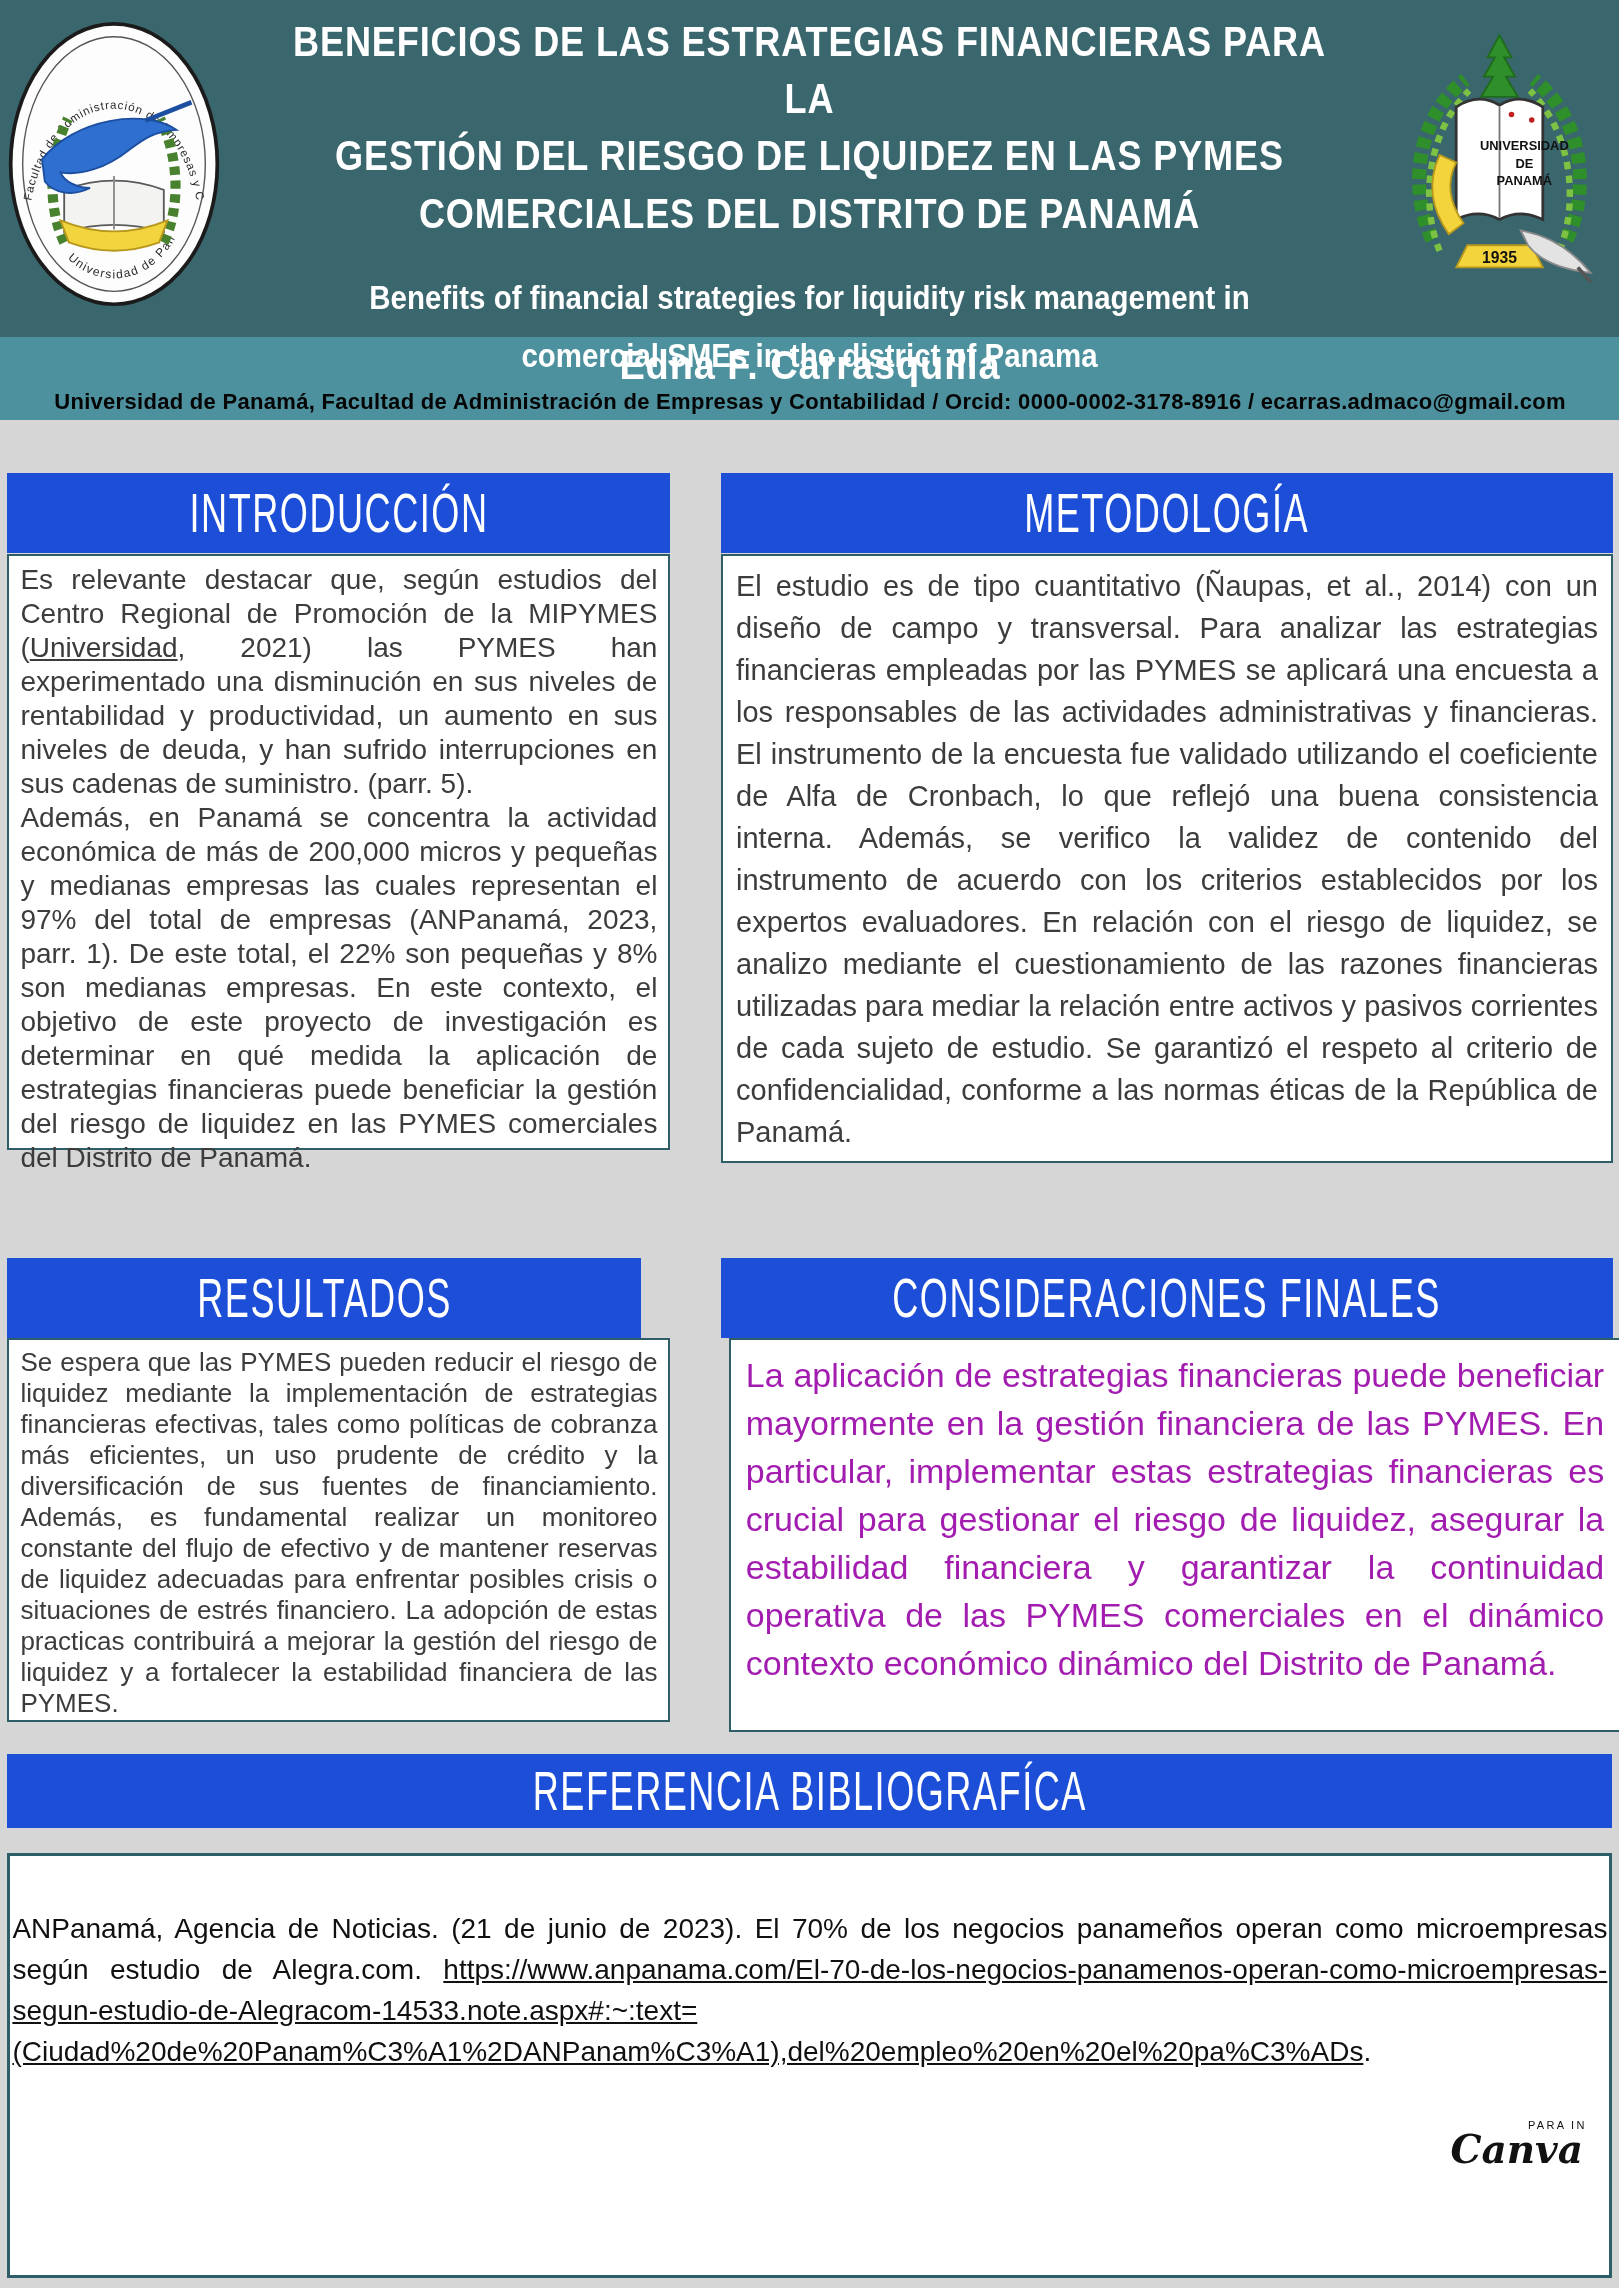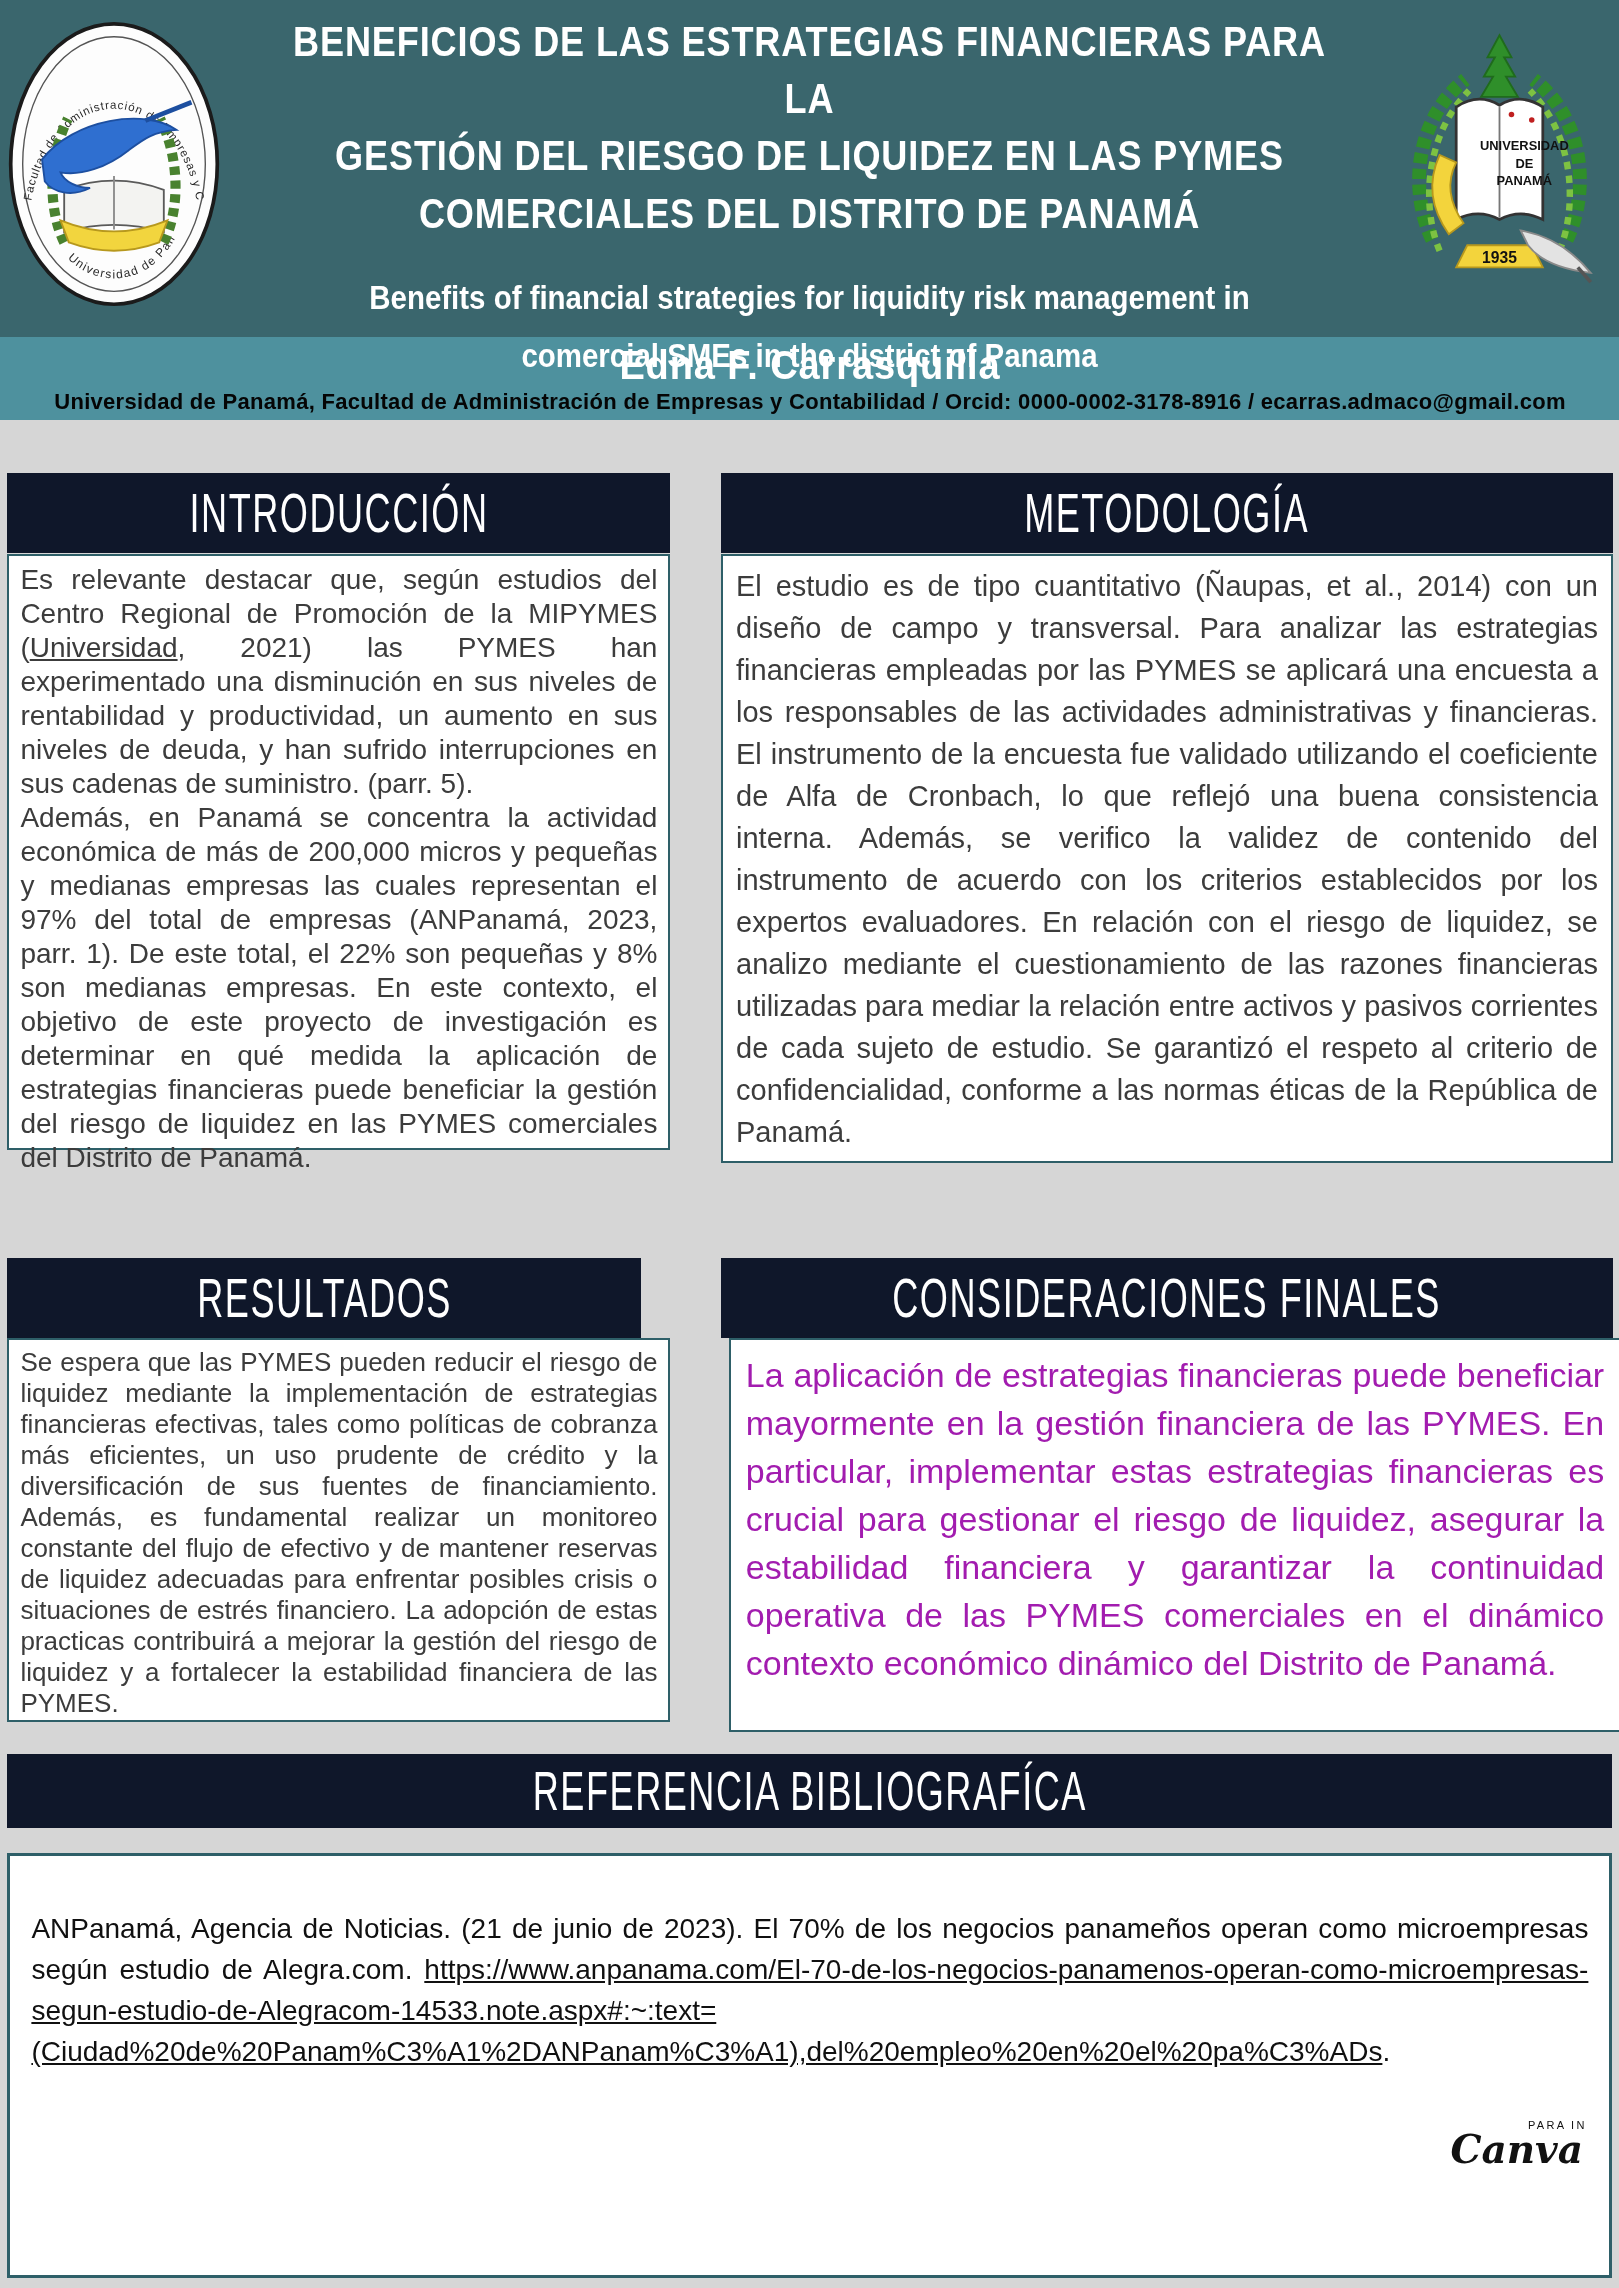--- a/index.html
+++ b/index.html
@@ -19,35 +19,35 @@
   .author-name{
     text-align:center;color:#fff;font-size:38px;font-weight:700;letter-spacing:0.9px;
     padding-top:4.6px;transform:scaleY(1.08);transform-origin:50% 0;
   }
   .affiliation{
     text-align:center;color:#050505;font-size:22px;font-weight:700;margin-top:4.6px;letter-spacing:0.3px;
   }
   .logo{position:absolute;}
   
   .sec-head{
-    position:absolute;background:#0f172a;display:flex;align-items:center;justify-content:center;
+    position:absolute;background:#1d4ed8;display:flex;align-items:center;justify-content:center;
   }
   .sec-head .t{
     color:#ffffff;font-size:43px;letter-spacing:1.8px;white-space:nowrap;font-weight:400;
     transform:scale(0.84,1.28);
   }
   .sec-body{
     position:absolute;background:#ffffff;border:2.8px solid #2e5f68;box-sizing:border-box;
     text-align:justify;white-space:pre-line;color:#3c3c3c;
   }
   #intro-body{left:7.4px;top:554px;width:663px;height:596px;padding:7.4px 11px;font-size:28px;line-height:34px;}
   #met-body{left:721px;top:554px;width:892px;height:609px;padding:9.2px 13px;font-size:29px;line-height:42px;}
   #res-body{left:7.4px;top:1338px;width:663px;height:384px;padding:7.4px 11px;font-size:26px;line-height:31px;}
   #con-body{left:721px;top:1338px;width:892px;height:394px;padding:11px 14.8px;font-size:34px;line-height:48px;color:#a21caf;margin-left:8px;}
-  #ref-body{left:7.4px;top:1853px;width:1605px;height:425px;padding:11px 21px;font-size:28px;line-height:41px;color:#101010;border-width:3.7px;}
+  #ref-body{left:7.4px;top:1853px;width:1605px;height:425px;padding:11px 2px;font-size:28px;line-height:41px;color:#101010;border-width:3.7px;}
   #ref-body p{margin:0 0 33px 0;}
   #ref-body p:last-child{margin:0;}
   .lnk{text-decoration:underline;color:inherit;cursor:pointer;}
   
   .canva-badge{position:absolute;right:37px;top:2119px;color:#111;}
   .canva-badge .made{position:absolute;top:0;right:-3.7px;font-size:11px;letter-spacing:2.3px;font-weight:400;}
   .canva-badge .brand{font-family:"DejaVu Serif", serif;font-style:italic;font-weight:700;font-size:39px;line-height:1;display:block;padding-top:11px;}
 </style>
 </head>
 <body>

